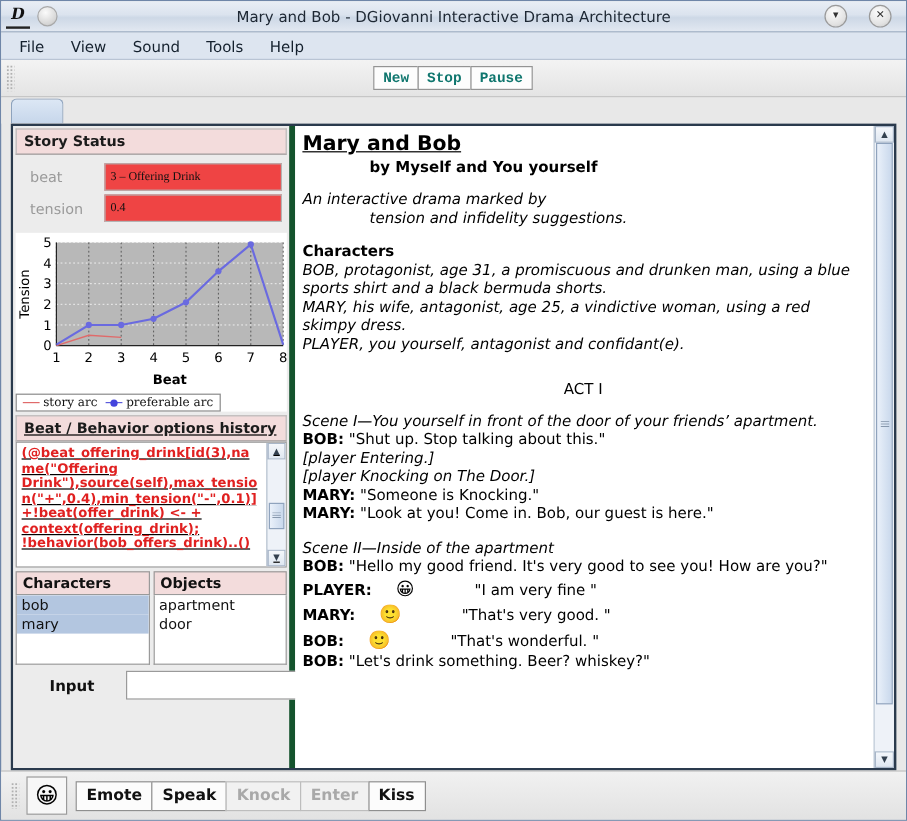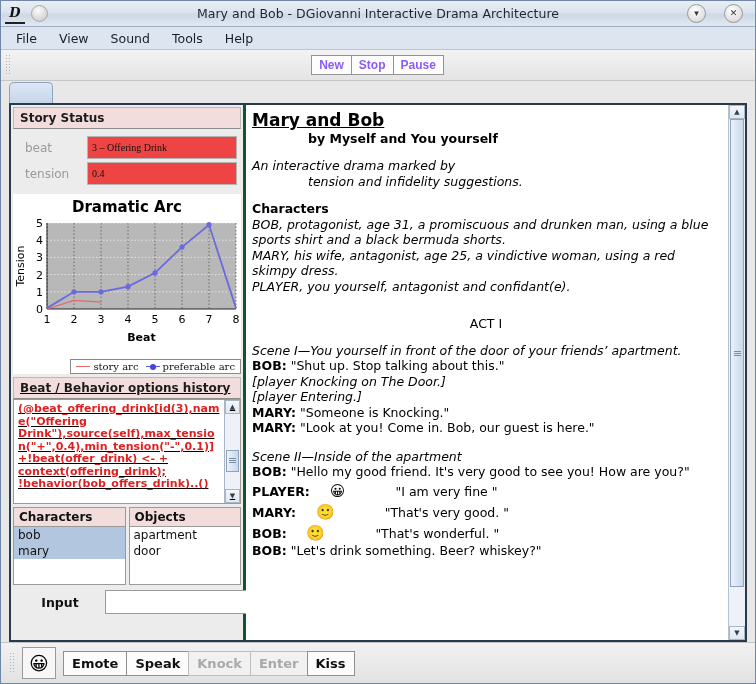--- a/index.html
+++ b/index.html
@@ -72,22 +72,22 @@
     width:7px;height:22px;margin-left:4px;margin-right:6px;
     background-image:radial-gradient(#b0b0b0 1px,transparent 1px);
     background-size:3px 3px;
   }
   .tb-center{position:absolute;left:0;right:0;display:flex;justify-content:center;gap:0px;}
   .jbtn{
     border:1px solid #949494;
     background:#fdfdfd;
     padding:2px 7px;
     font-size:12px;font-weight:bold;
-    font-family:Liberation Sans, sans-serif;
-    color:#8b5cf6;margin-left:-1px;
+    font-family:Liberation Mono, monospace;
+    color:#0f766e;margin-left:-1px;
   }
   
   .tabstrip{
     height:22px;flex:0 0 22px;background:#e8e8e8;
     padding-left:8px;display:flex;align-items:flex-end;
   }
   .tab{
     width:42px;height:20px;
     background:linear-gradient(to bottom,#dce7f5,#c6d6ea);
     border:1px solid #8ea3bd;border-bottom:none;
@@ -96,21 +96,21 @@
   
   .content{
     flex:1 1 auto;margin:0 8px 0 8px;
     background:#ffffff;
     border:2px solid #2a3a4d;
     display:flex;overflow:hidden;
   }
   .left-pane{
     width:235px;flex:0 0 235px;
     background:#ececec;
-    border-right:3px solid #14532d;
+    border-right:5px solid #14532d;
     display:flex;flex-direction:column;
     padding:2px;box-sizing:border-box;
   }
   .right-pane{flex:1 1 auto;background:#ffffff;display:flex;overflow:hidden;}
   
   .panel-head{
     background:#f3dcdc;
     border:1px solid #b9b9b9;
     border-bottom:1px solid #8c8c8c;
     padding:3px 6px;
@@ -131,21 +131,21 @@
     height:17px;line-height:17px;
   }
   
   .chart-box{background:#ffffff;padding:2px 0 0 0;}
   .chart-title{
     text-align:center;font-size:15px;font-weight:bold;color:#000;
     font-family:"DejaVu Sans","Liberation Sans",sans-serif;
     margin:2px 0 1px 0;
   }
   .legend{
-    display:flex;justify-content:flex-end;margin-top:11px;
+    display:flex;justify-content:flex-start;margin-top:1px;
   }
   .legend-inner{
     border:1px solid #8a8a8a;background:#fff;
     padding:1px 5px;display:flex;align-items:center;gap:7px;
     font-size:10px;font-family:"DejaVu Serif","Liberation Serif",serif;color:#111;
   }
   .lg-item{display:flex;align-items:center;gap:3px;}
   .lg-swatch-line{width:14px;height:0;border-top:1.6px solid #e06a6a;}
   .lg-swatch-pt{
     width:14px;height:0;border-top:1.6px solid #5b5bdc;position:relative;
@@ -306,21 +306,20 @@
             <div class="field-input">3 – Offering Drink</div>
           </div>
           <div class="field-row">
             <div class="field-label">tension</div>
             <div class="field-input">0.4</div>
           </div>
         </div>
       </div>
 
       <div class="chart-box">
-        <div class="chart-title">Dramatic Arc</div>
         <svg id="arc-svg" width="229" height="128" viewBox="0 0 229 128">
             <rect x="34" y="6" width="189" height="86" fill="#b8b8b8"></rect>
             <line x1="34" y1="6" x2="34" y2="92" stroke="#555" stroke-width="0.8" stroke-dasharray="1.5,2"></line>
             <line x1="61" y1="6" x2="61" y2="92" stroke="#555" stroke-width="0.8" stroke-dasharray="1.5,2"></line>
             <line x1="88" y1="6" x2="88" y2="92" stroke="#555" stroke-width="0.8" stroke-dasharray="1.5,2"></line>
             <line x1="115" y1="6" x2="115" y2="92" stroke="#555" stroke-width="0.8" stroke-dasharray="1.5,2"></line>
             <line x1="142" y1="6" x2="142" y2="92" stroke="#555" stroke-width="0.8" stroke-dasharray="1.5,2"></line>
             <line x1="169" y1="6" x2="169" y2="92" stroke="#555" stroke-width="0.8" stroke-dasharray="1.5,2"></line>
             <line x1="196" y1="6" x2="196" y2="92" stroke="#555" stroke-width="0.8" stroke-dasharray="1.5,2"></line>
             <line x1="223" y1="6" x2="223" y2="92" stroke="#555" stroke-width="0.8" stroke-dasharray="1.5,2"></line>
@@ -423,22 +422,22 @@
         <div class="s-char">BOB,          protagonist, age 31, a promiscuous and drunken man, using a blue sports shirt and a black bermuda shorts.</div>
         <div class="s-char">MARY,        his wife, antagonist, age 25, a vindictive woman, using a red skimpy dress.</div>
         <div class="s-char">PLAYER,     you yourself, antagonist and confidant(e).</div>
 
         <div class="s-act">ACT I</div>
 
         <div class="s-scene">Scene I—You yourself in front of the door of your friends’ apartment.</div>
         <div class="s-line">
           <span class="spk">BOB:</span><span> "Shut up. Stop talking about this."</span>
         </div>
+        <div class="s-line s-stage">[player Entering.]</div>
         <div class="s-line s-stage">[player Knocking on The Door.]</div>
-        <div class="s-line s-stage">[player Entering.]</div>
         <div class="s-line">
           <span class="spk">MARY:</span><span> "Someone is Knocking."</span>
         </div>
         <div class="s-line">
           <span class="spk">MARY:</span><span> "Look at you! Come in. Bob, our guest is here."</span>
         </div>
 
         <div class="s-scene" style="margin-top:13px;">Scene II—Inside of the apartment</div>
         <div class="s-line">
           <span class="spk">BOB:</span><span> "Hello my good friend. It's very good to see you! How are you?"</span>

